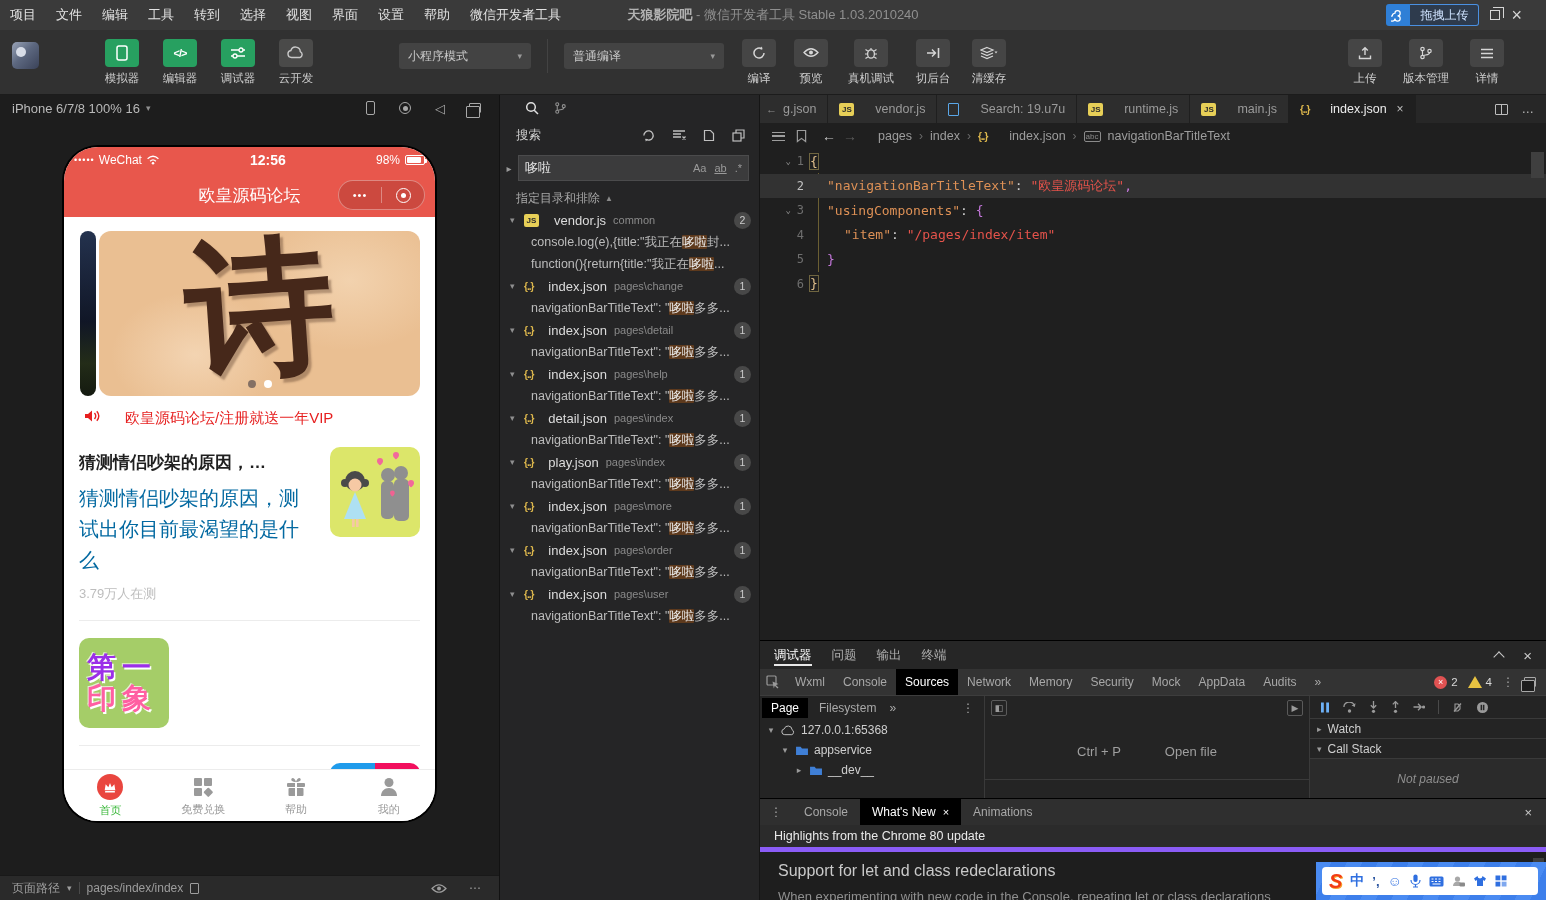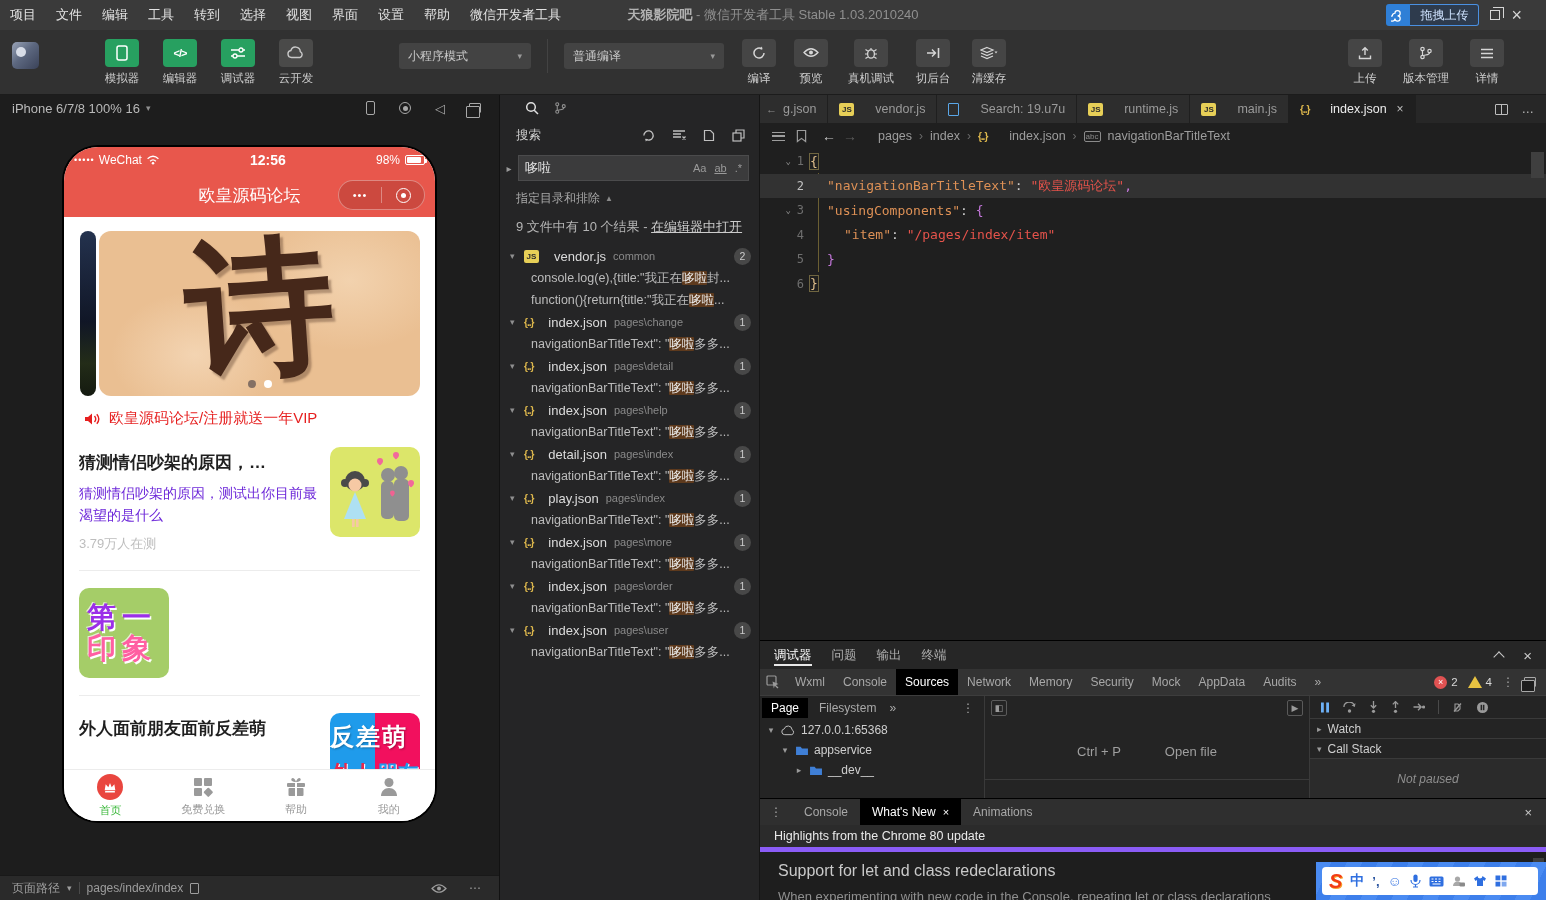--- a/index.html
+++ b/index.html
@@ -82,25 +82,25 @@
   .slide-prev{width:16px;border-radius:10px;background:linear-gradient(180deg,#24324e 0%,#101626 55%,#232c18 80%,#141a10 100%)}
   .slide-main{flex:1;border-radius:12px;position:relative;overflow:hidden;
      background:radial-gradient(120px 90px at 30% 75%,#f3d4b2 0%,rgba(243,212,178,0) 70%),
                 radial-gradient(140px 100px at 78% 30%,#f2d2ae 0%,rgba(242,210,174,0) 70%),#eabf92}
   .callig{position:absolute;left:50%;top:46%;transform:translate(-50%,-50%) rotate(-4deg);
      font-size:148px;font-weight:bold;color:#46281a;font-family:"DejaVu Serif",serif;line-height:1;
      text-shadow:3px 4px 2px rgba(70,40,26,.35)}
   .cdots{position:absolute;bottom:8px;left:50%;transform:translateX(-50%);display:flex;gap:8px}
   .cdots i{width:8px;height:8px;border-radius:50%}
   .cdots .on{background:#847064}.cdots .off{background:#fff}
-  .announce{display:flex;align-items:center;gap:9px;padding:13px 18px 4px 20px;color:#e61f1f;font-size:15px}
+  .announce{display:flex;gap:25px;padding:13px 18px 4px 20px;color:#e61f1f;font-size:15px}
   .card{display:flex;padding:15px;gap:12px}
   .card-txt{flex:1;min-width:0;padding-top:4px}
   .card-title{font-size:17px;font-weight:bold;color:#1f1f1f;white-space:nowrap;overflow:hidden}
-  .card-desc{font-size:14px;color:#6d28d9;margin-top:9px;line-height:1.55}
+  .card-desc{font-size:20px;color:#0369a1;margin-top:9px;line-height:1.55}
   .card-count{font-size:13px;color:#bdbdbd;margin-top:9px}
   .card-count.mt{margin-top:22px}
   .card-img{width:90px;height:90px;border-radius:10px;flex:none;overflow:hidden;position:relative}
   .cdivider{height:1px;background:#ececec;margin:2px 15px}
   .img2{background:#a5cd68;display:flex;flex-direction:column;justify-content:center;gap:2px;padding:6px 8px}
   .img2 .r{display:flex;justify-content:space-between;font-weight:bold;font-size:29px;line-height:1;
       letter-spacing:6px;text-shadow:1.5px 1.5px 0 #fff,-1px -1px 0 rgba(255,255,255,.7)}
   .img2 .p{color:#9b2fe8}.img2 .k{color:#ff5fa2}
   .img3{background:linear-gradient(90deg,#1f9beb 50%,#f2105e 50%);display:flex;flex-direction:column;align-items:flex-start;padding-top:8px}
   .img3 .t1{color:#fff;font-weight:bold;font-size:24px;letter-spacing:2px;text-shadow:1px 1px 2px rgba(0,0,0,.3)}
@@ -629,23 +629,20 @@
           <span class="q">哆啦</span>
           <span class="tg">Aa</span>
           <span class="tg u">ab</span>
           <span class="tg">.*</span>
         </div>
       </div>
       <div class="sp-dirs">
         <span>指定目录和排除</span>
         <span class="tri">▲</span>
       </div>
-      <div class="sp-sum">
-        <span>9 文件中有 10 个结果 - </span><a>在编辑器中打开</a>
-      </div>
 
       <div class="results">
         <div class="rfile">
           <span class="tw">▾</span>
           <span class="fico js">JS</span>
           <span class="fname">vendor.js</span>
           <span class="fpath">common</span>
           <span class="badge">2</span>
         </div>
         <div class="rmatch"><span>console.log(e),{title:"我正在</span><span class="hit">哆啦</span><span>封...</span></div>

